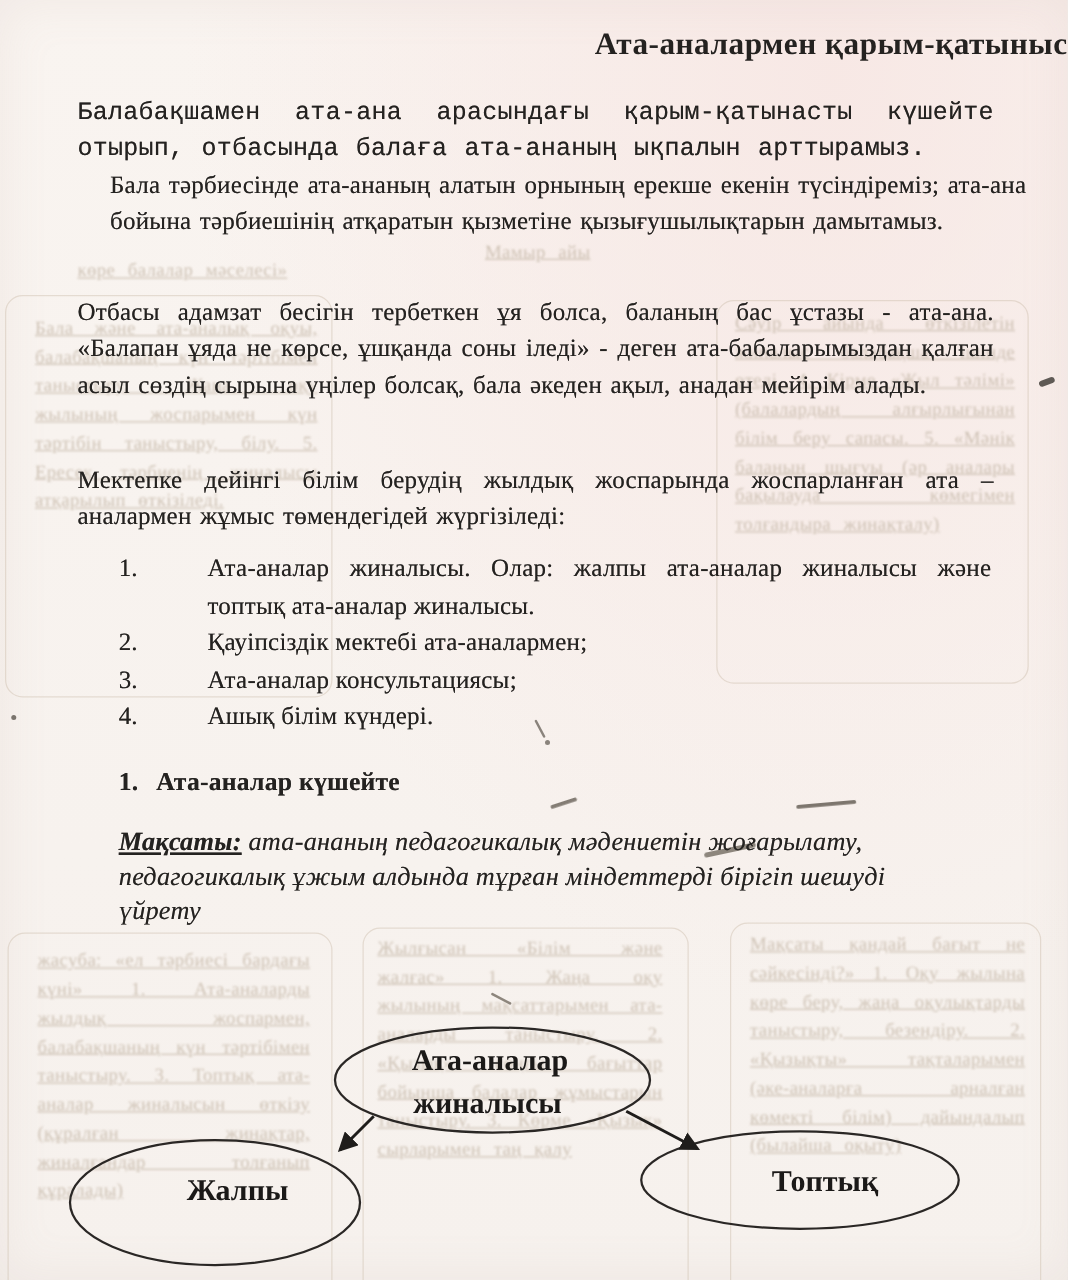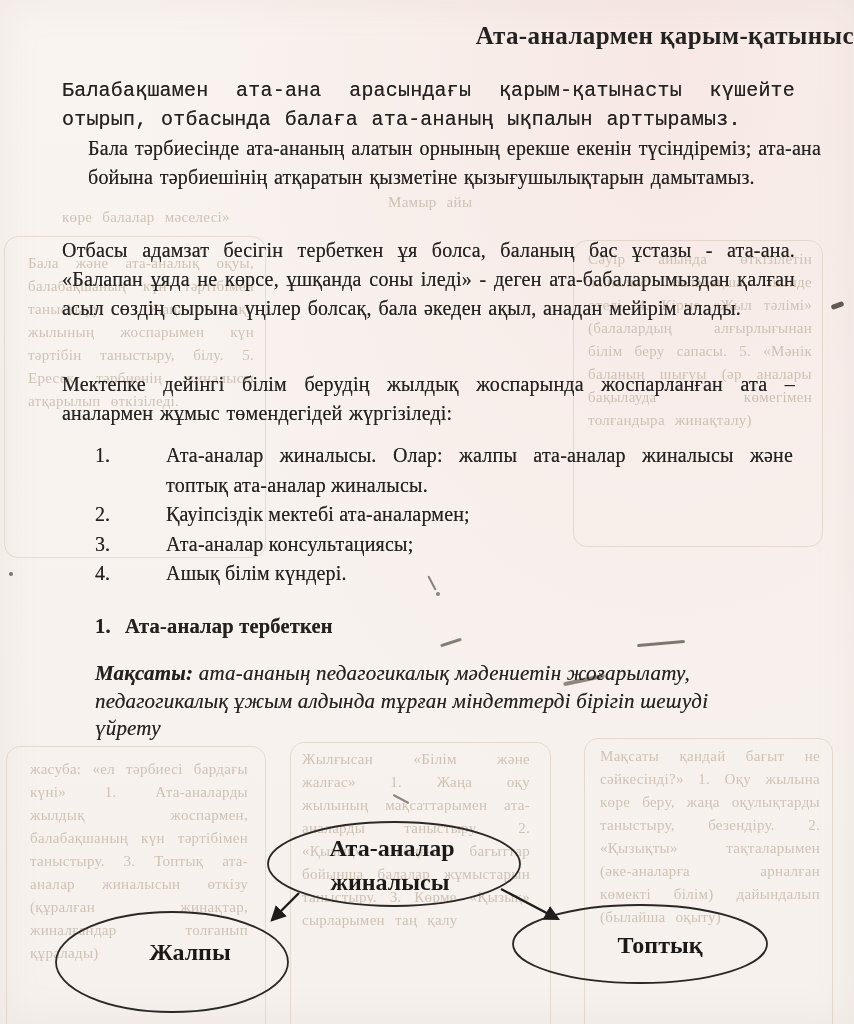--- a/index.html
+++ b/index.html
@@ -10,42 +10,42 @@
       radial-gradient(ellipse at 78% 6%, rgba(247,230,227,.85), rgba(247,230,227,0) 55%),
       linear-gradient(#f9f4f0,#f6f1ed);
     font-family:"Liberation Serif", serif;
     color:#242220;
     box-shadow:inset 0 0 40px rgba(180,160,150,.12);
   }
   
   .ghost-box{position:absolute;border:1.5px solid rgba(206,192,176,.48);border-radius:14px;}
   .ghost-text{
     position:absolute;color:#c7baab;opacity:.85;filter:blur(.7px);
-    font-size:15px;line-height:23px;text-align:justify;word-spacing:6px;letter-spacing:.3px;
+    font-size:15px;line-height:23px;text-align:justify;word-spacing:6px;letter-spacing:.3px;text-decoration:underline;
   }
   .ghost-head{font-size:15px;line-height:22px;}
   
   .mark{position:absolute;}
   
   .doc-title{position:absolute;top:22px;left:0;width:100%;text-align:right;
     font-size:25px;font-weight:bold;letter-spacing:.4px;}
   .para{position:absolute;left:62px;width:733px;font-size:20px;line-height:29px;
     text-align:justify;letter-spacing:.2px;word-spacing:1.5px;
     text-shadow:0 0 .4px rgba(36,34,32,.65);}
   .plan-list{position:absolute;left:95px;top:441px;width:698px;font-size:20px;line-height:29.5px;
     text-shadow:0 0 .4px rgba(36,34,32,.65);}
   .plan-item{display:flex;}
   .plan-num{flex:none;width:27px;}
   .plan-text{flex:1;text-align:justify;letter-spacing:.2px;margin-left:44px;}
   .section-heading{position:absolute;left:95px;top:615px;font-size:20.5px;font-weight:bold;
     letter-spacing:.2px;text-shadow:0 0 .4px rgba(36,34,32,.65);}
   .heading-num{display:inline-block;width:30px;}
   .goal{position:absolute;left:95px;top:660px;width:655px;font-size:21px;line-height:27.5px;
     font-style:italic;letter-spacing:.2px;text-shadow:0 0 .4px rgba(36,34,32,.6);}
-  .goal-label{font-weight:bold;}
+  .goal-label{font-weight:bold;text-decoration:underline;}
   
   .diagram{position:absolute;left:0;top:0;width:854px;height:1024px;}
   .diagram ellipse{fill:none;stroke:#2a2725;stroke-width:1.8;}
   .diagram line{stroke:#1f1d1b;stroke-width:2.4;}
   .diagram text{font-family:"Liberation Serif",serif;font-weight:bold;fill:#1b1918;text-anchor:middle;}
   .t-root{font-size:24px;}
   .t-leaf{font-size:24px;}
 </style>
 </head>
 <body>
@@ -97,21 +97,21 @@
       <span class="plan-num">3.</span>
       <span class="plan-text">Ата-аналар консультациясы;</span>
     </div>
     <div class="plan-item">
       <span class="plan-num">4.</span>
       <span class="plan-text">Ашық білім күндері.</span>
     </div>
   </div>
 
   <div class="section-heading">
-    <span class="heading-num">1.</span><span>Ата-аналар тербеткен</span>
+    <span class="heading-num">1.</span><span>Ата-аналар күшейте</span>
   </div>
 
   <div class="goal">
     <span class="goal-label">Мақсаты:</span><span> ата-ананың педагогикалық мәдениетін жоғарылату, педагогикалық ұжым алдында тұрған міндеттерді бірігіп шешуді үйрету</span>
   </div>
 
   <svg class="diagram" viewBox="0 0 854 1024" xmlns="http://www.w3.org/2000/svg">
     <defs>
       <marker id="arr" viewBox="0 0 10 10" refX="8.5" refY="5" markerWidth="6.5" markerHeight="6.5" orient="auto-start-reverse">
         <path d="M0,0 L10,5 L0,10 z" fill="#1f1d1b"></path>

